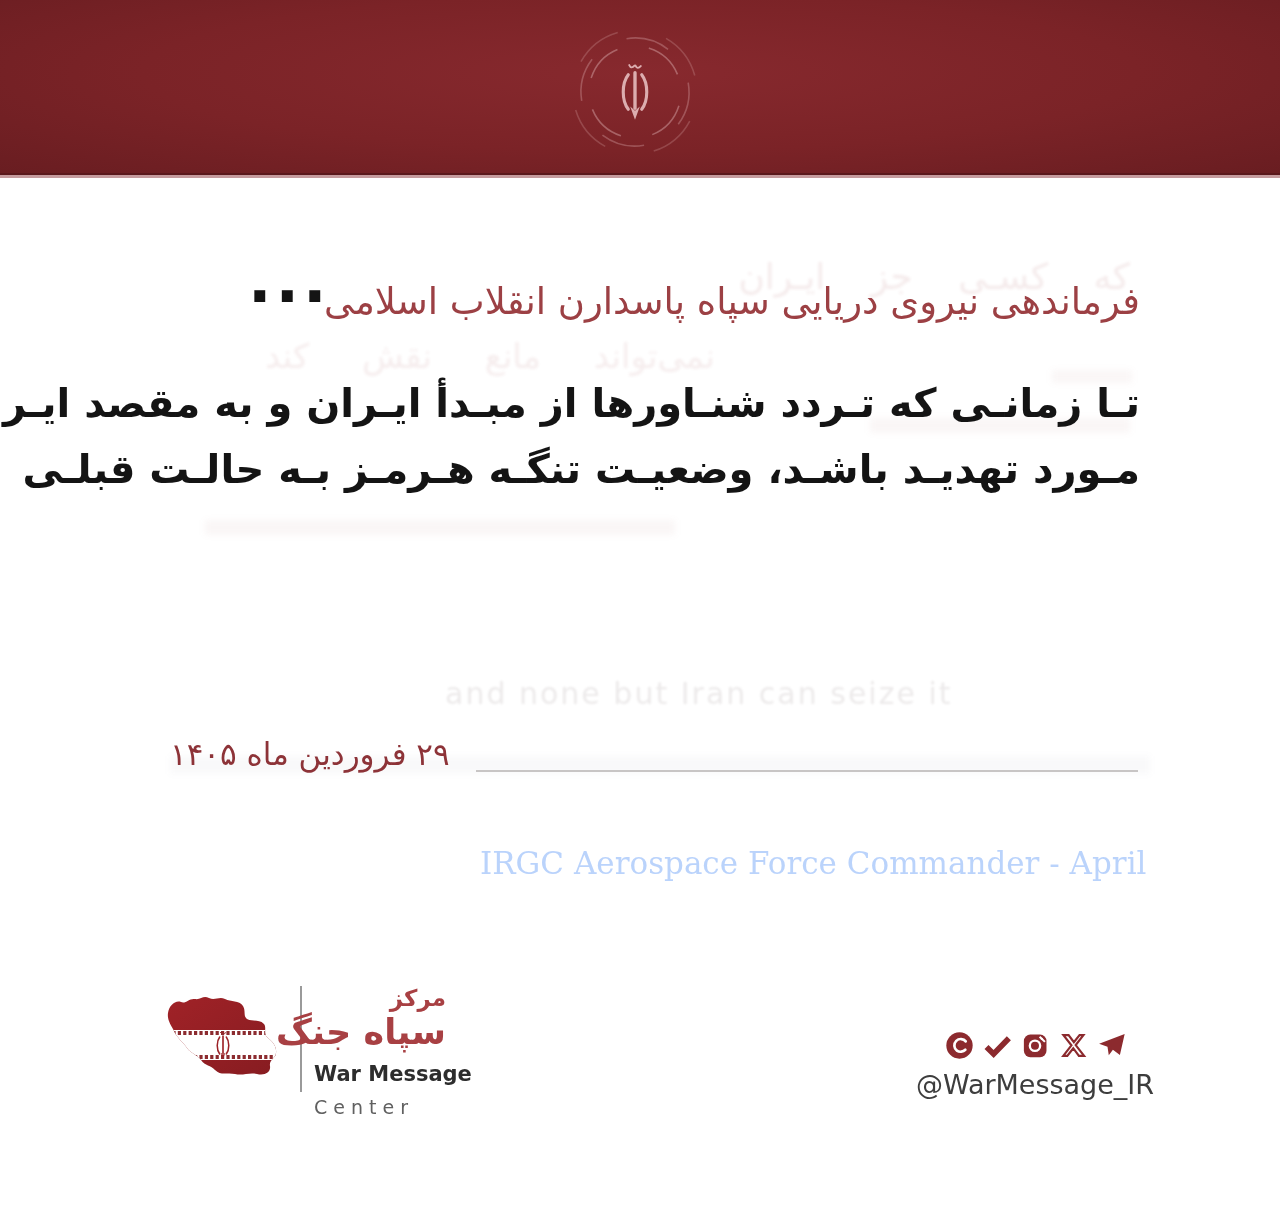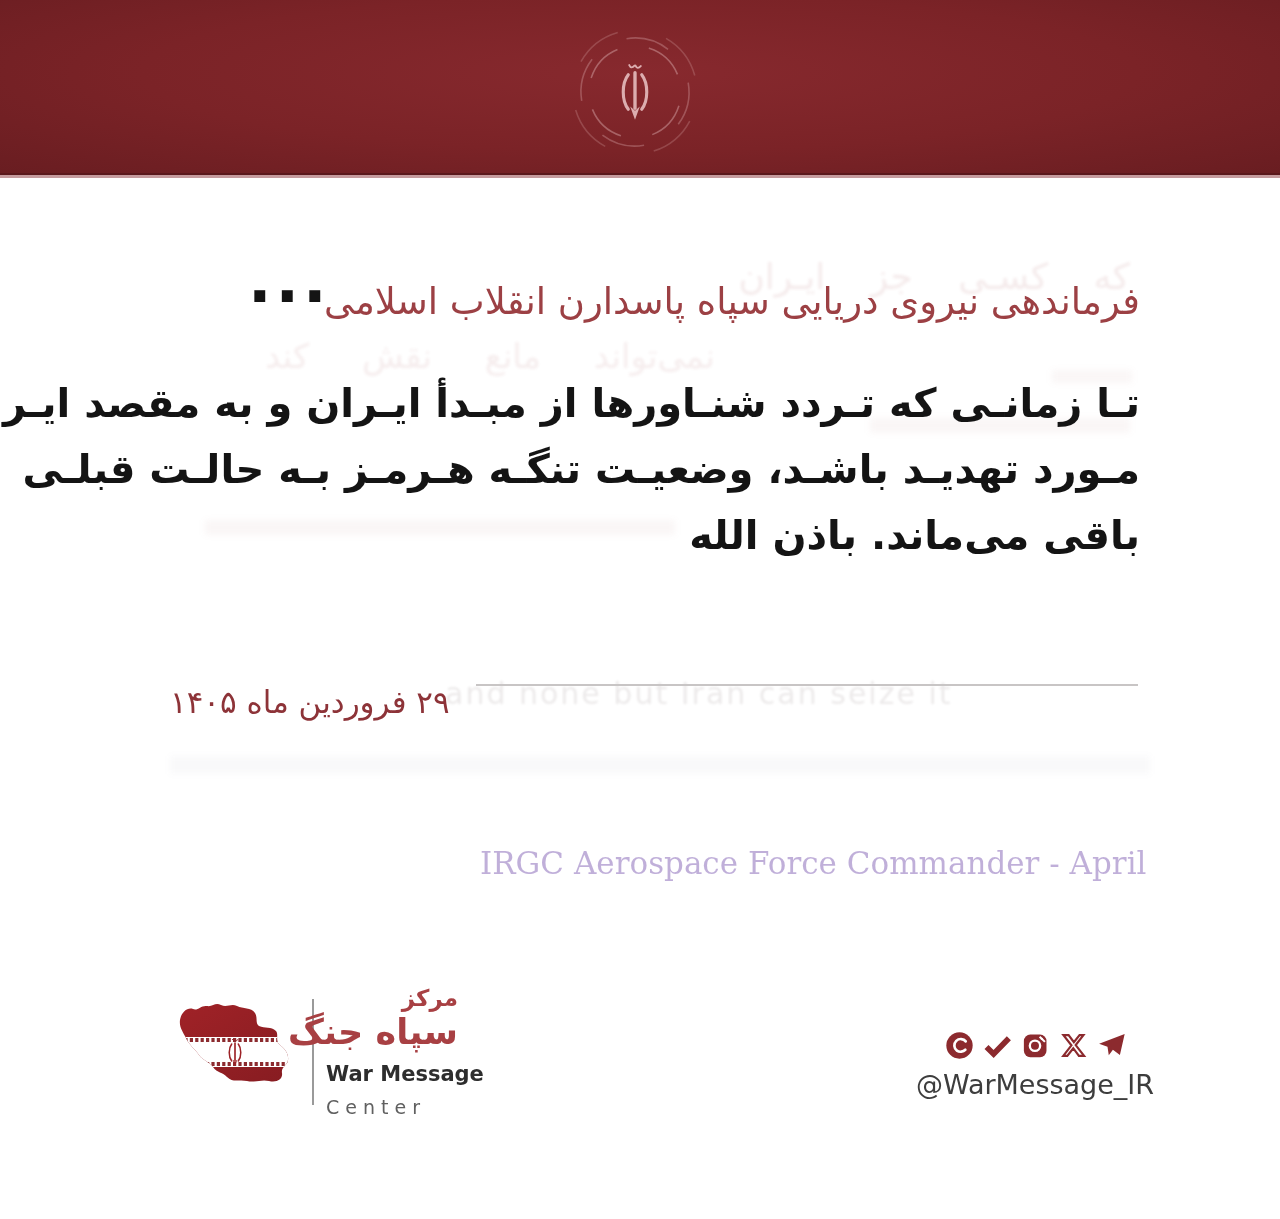--- a/index.html
+++ b/index.html
@@ -28,43 +28,43 @@
   .quote{
     position:absolute;left:165px;right:140px;top:370px;direction:rtl;
     text-align:right;color:#141414;
   }
   .quote .line{
     font-size:40px;font-weight:bold;line-height:66px;white-space:nowrap;
     letter-spacing:-0.5px;
   }
   
   .date-row{
-    position:absolute;left:170px;right:142px;top:684px;height:52px;
-    display:flex;align-items:flex-start;gap:26px;
+    position:absolute;left:170px;right:142px;top:720px;height:52px;
+    display:flex;align-items:flex-end;gap:26px;
   }
   .date-text{direction:rtl;font-size:31px;color:#8d3338;white-space:nowrap;}
   .date-rule{flex:1;height:0;border-top:2px solid #c8c5c5;}
   
   .wm{position:absolute;pointer-events:none;}
   .wm-fa1{top:256px;right:150px;width:470px;direction:rtl;font-size:36px;
     color:#9a3b3f;opacity:0.10;filter:blur(1.5px);word-spacing:34px;white-space:nowrap;}
   .wm-fa2{top:336px;left:195px;width:520px;direction:rtl;font-size:34px;
     color:#9a3b3f;opacity:0.09;filter:blur(1.5px);word-spacing:42px;white-space:nowrap;}
   .wm-en1{top:676px;left:445px;width:700px;font-size:30px;letter-spacing:2px;
     color:#6b585b;opacity:0.12;filter:blur(1px);white-space:nowrap;}
   .wm-en2{top:845px;left:480px;width:640px;font-size:31px;
-    font-family:"DejaVu Serif",serif;color:#4c1d95;opacity:0.35;filter:blur(0.6px);white-space:nowrap;}
+    font-family:"DejaVu Serif",serif;color:#3b82f6;opacity:0.35;filter:blur(0.6px);white-space:nowrap;}
   .wm-bar{background:rgba(90,90,110,0.035);filter:blur(3px);}
   .wm-bar.b1{top:756px;left:170px;right:130px;height:18px;}
   .wm-pink{background:rgba(160,70,74,0.05);filter:blur(3px);}
   .wm-pink.a{top:370px;right:148px;width:80px;height:13px;}
   .wm-pink.b{top:418px;right:150px;width:260px;height:15px;}
   .wm-pink.c{top:520px;left:205px;width:470px;height:15px;}
   
-  .logo{position:absolute;left:170px;top:986px;display:flex;align-items:center;}
+  .logo{position:absolute;left:158px;top:986px;display:flex;}
   .logo-map{width:132px;height:118px;}
   .logo-divider{width:2px;height:106px;background:#9a9a9a;margin:0 12px 0 10px;}
   .logo-text{display:flex;flex-direction:column;width:132px;}
   .logo-fa-small{direction:rtl;text-align:right;font-size:23px;font-weight:bold;color:#a84043;line-height:1.1;}
   .logo-fa-big{direction:rtl;text-align:right;font-size:35px;font-weight:bold;color:#a84043;line-height:1.2;white-space:nowrap;}
   .logo-en-1{font-size:21px;font-weight:bold;color:#2d2d2d;margin-top:9px;white-space:nowrap;}
   .logo-en-2{font-size:19px;color:#606060;letter-spacing:6px;margin-top:10px;}
   
   .social{position:absolute;right:145px;top:1030px;width:200px;
     display:flex;flex-direction:column;align-items:center;gap:8px;}
@@ -111,21 +111,20 @@
   <div class="wm wm-en1">and none but Iran can seize it</div>
   <div class="wm wm-bar b1"></div>
   <div class="wm wm-en2">IRGC Aerospace Force Commander - April</div>
 
   <div class="dots">...</div>
   <div class="attribution">فرماندهی نیروی دریایی سپاه پاسدارن انقلاب اسلامی</div>
 
   <div class="quote">
     <div class="line">تـا زمانـی که تـردد شنـاورها از مبـدأ ایـران و به مقصد ایـران</div>
     <div class="line">مـورد تهدیـد باشـد، وضعیـت تنگـه هـرمـز بـه حالـت قبلـی</div>
-    <div class="line">باقی می‌ماند. باذن الله</div>
   </div>
 
   <div class="date-row">
     <div class="date-text">۲۹ فروردین ماه ۱۴۰۵</div>
     <div class="date-rule"></div>
   </div>
 
   <div class="logo">
     <svg class="logo-map" viewBox="0 0 130 118">
       <defs>

